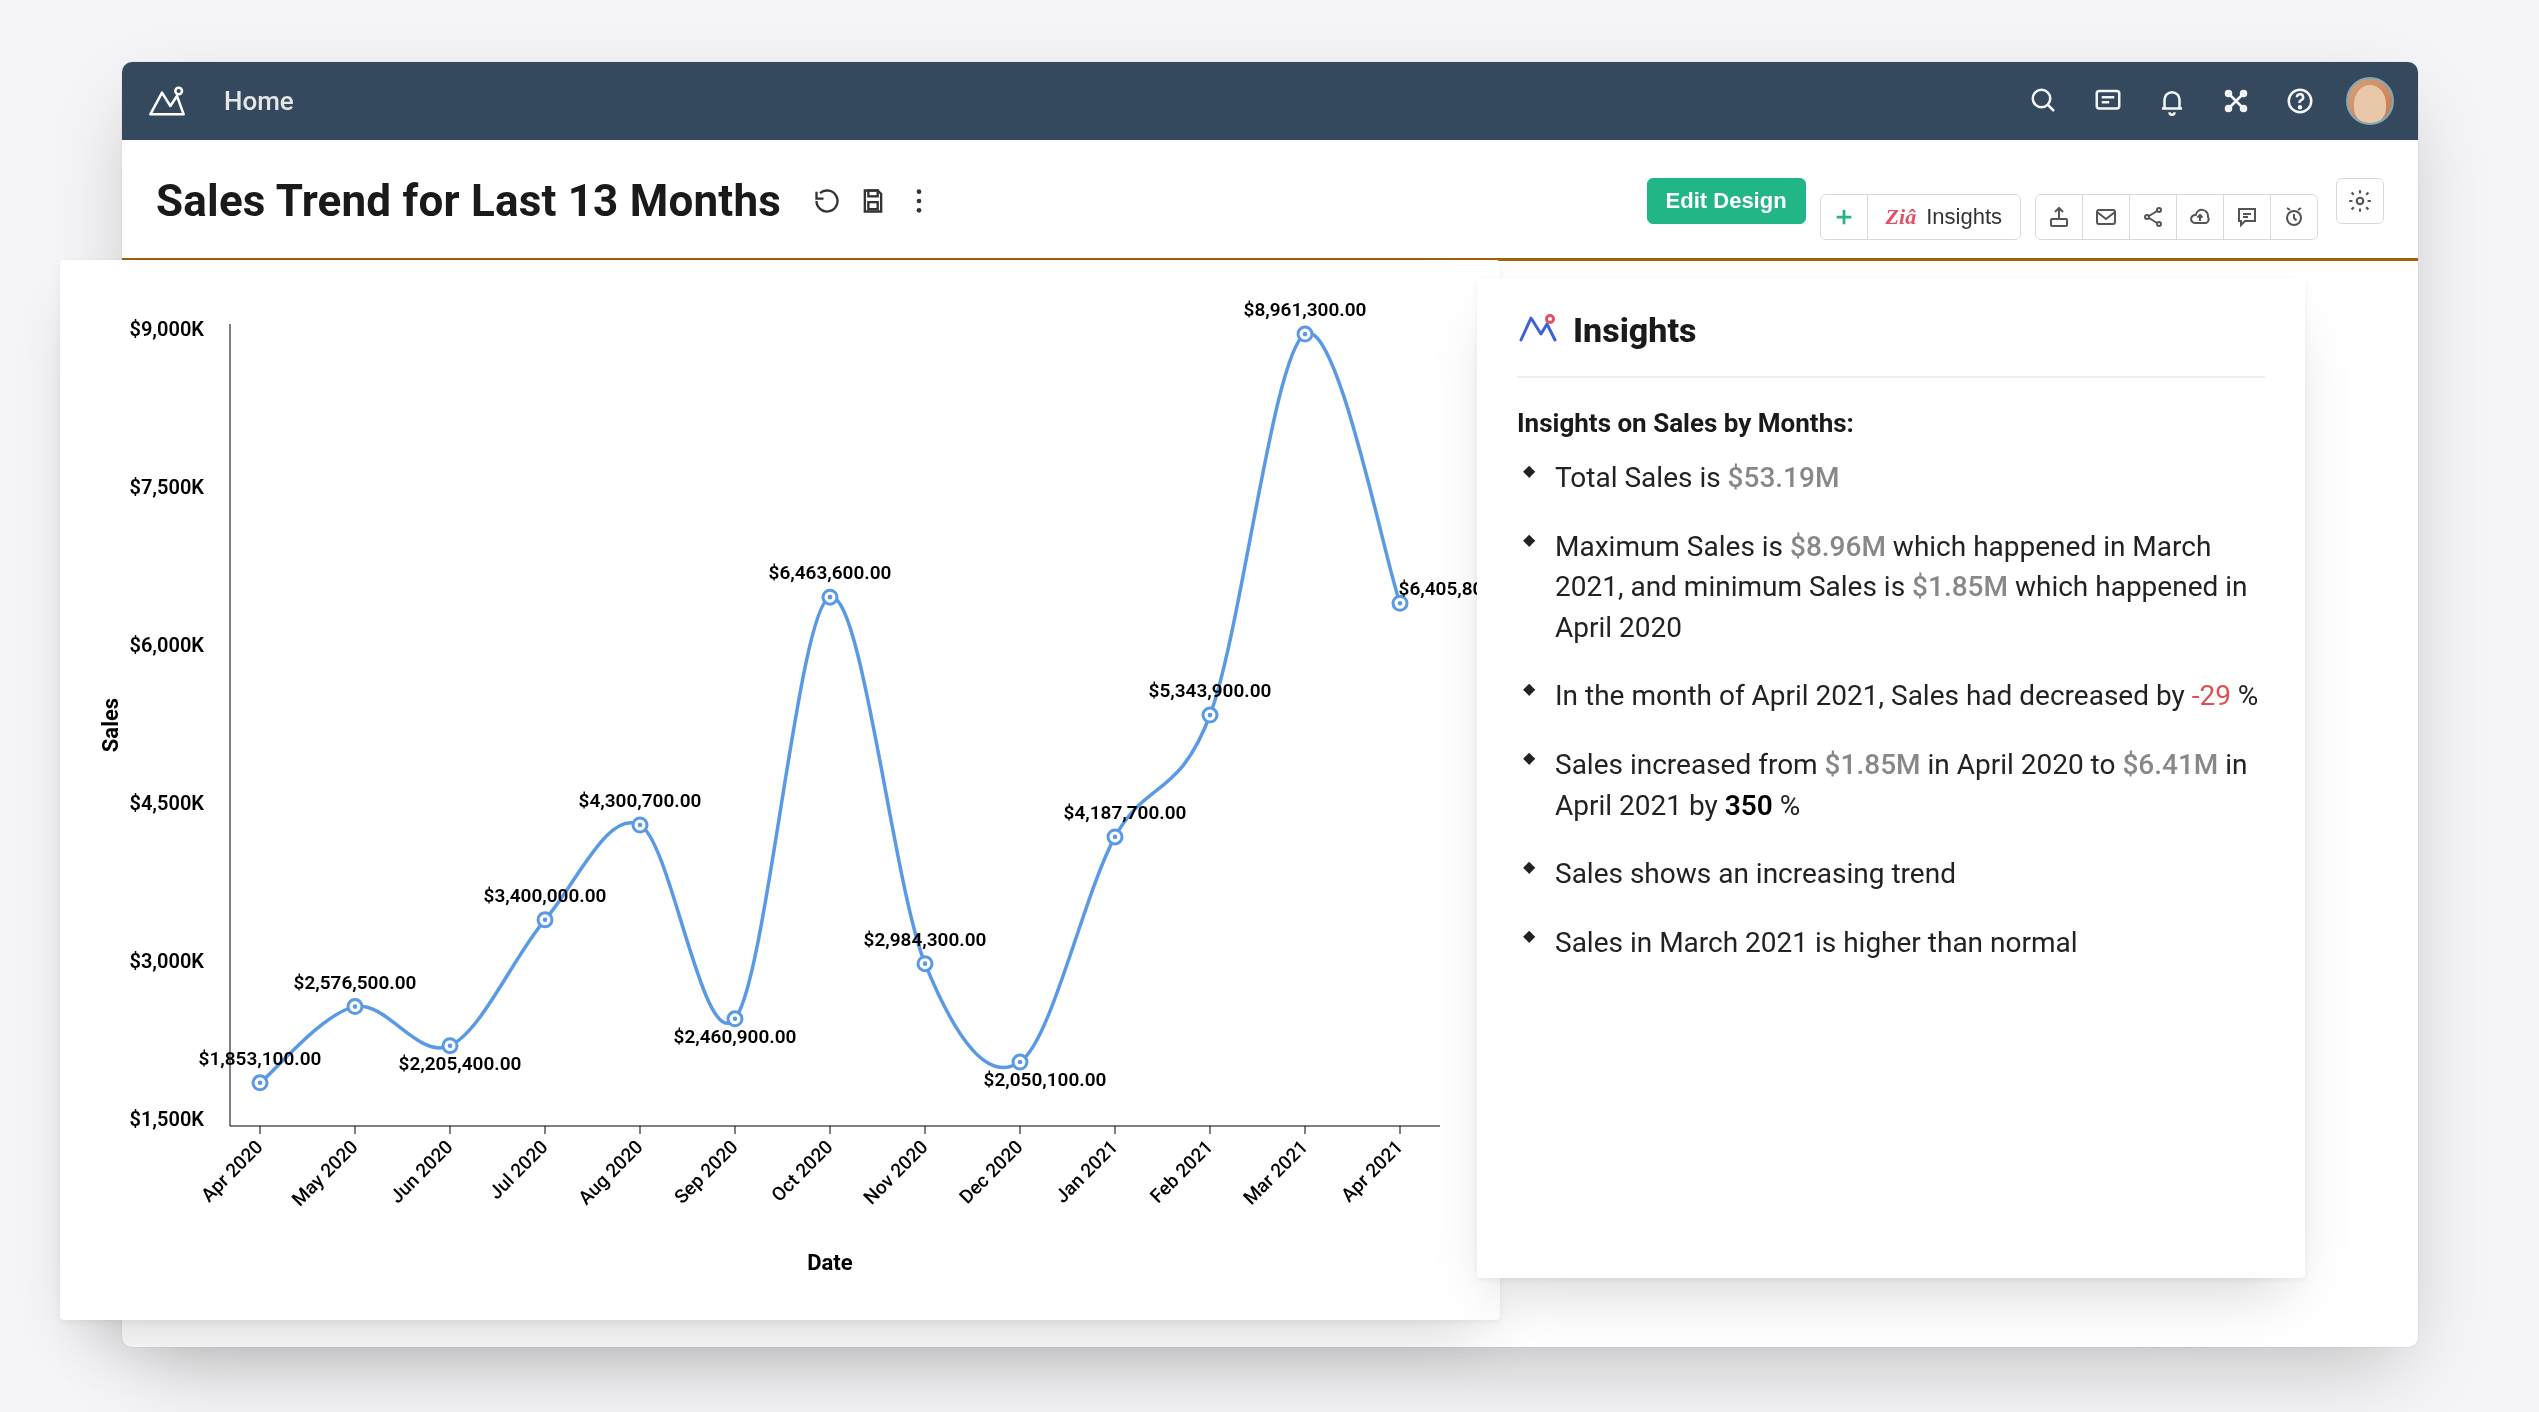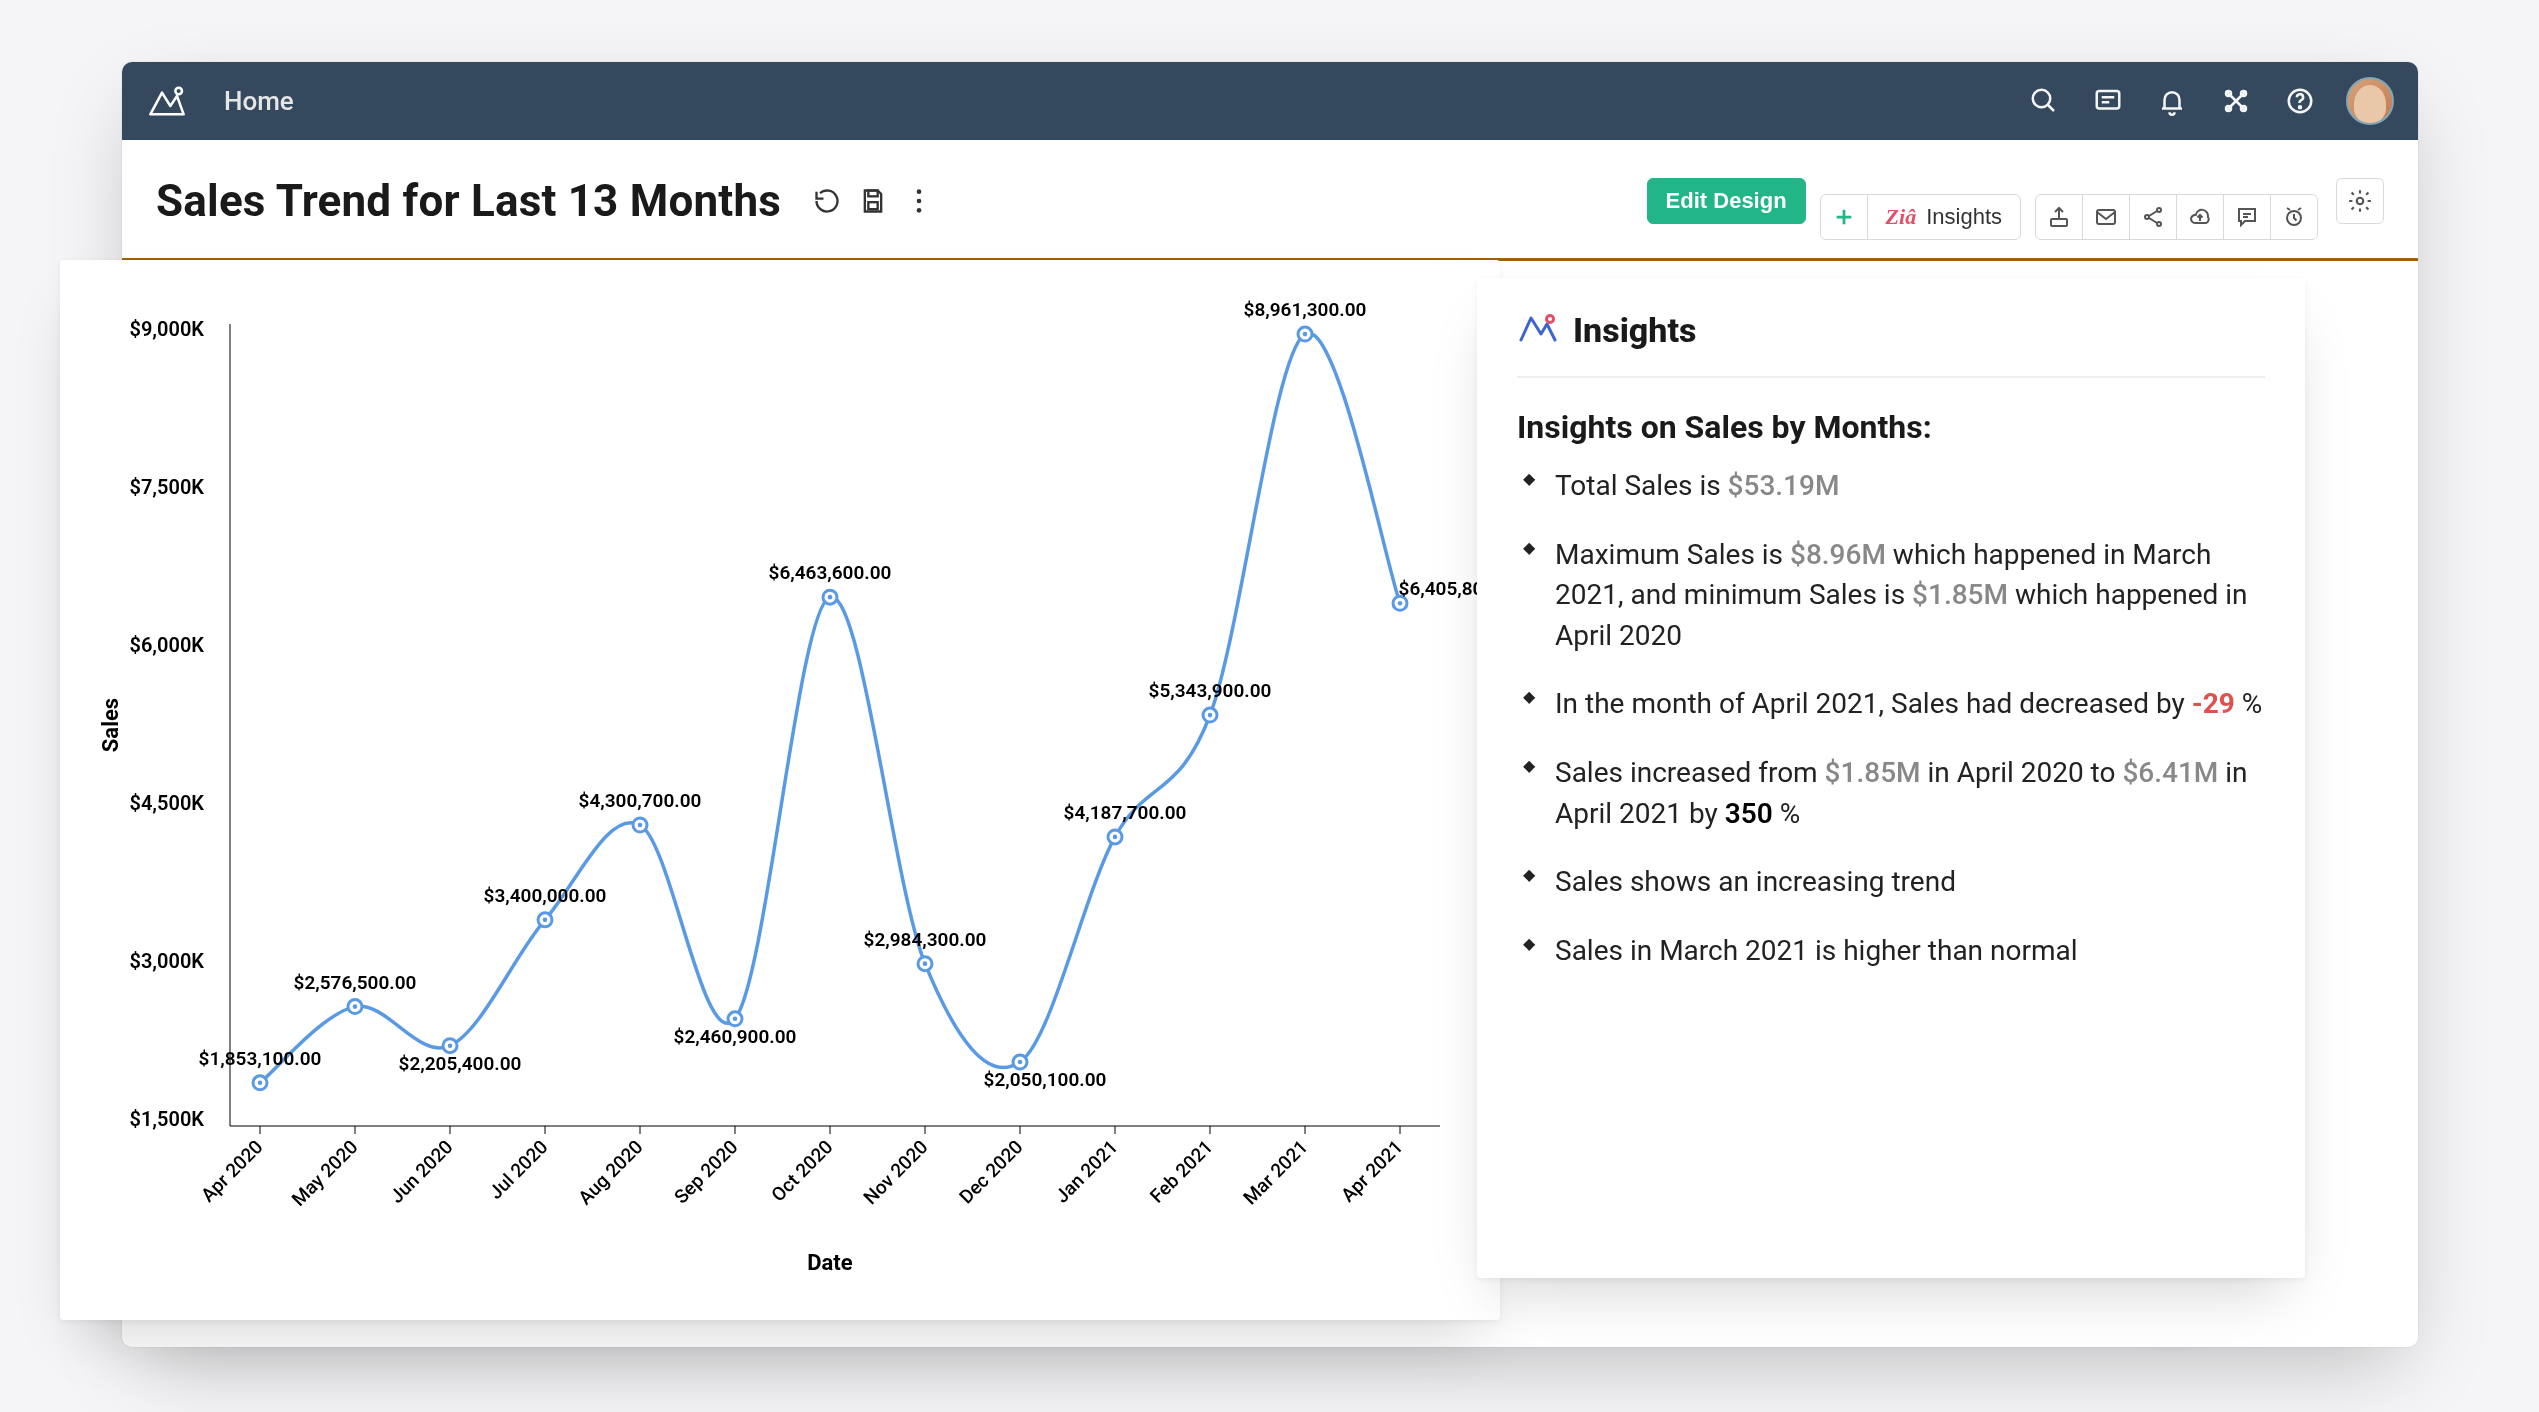--- a/index.html
+++ b/index.html
@@ -27,26 +27,26 @@
   .btn.icon { width:48px; padding:0; }
   .btn-group { display:flex; }
   .btn-group .btn { border-radius:0; margin-left:-1px;margin-top:32px; }
   .btn-group .btn:first-child { border-top-left-radius:6px; border-bottom-left-radius:6px; margin-left:0;}
   .btn-group .btn:last-child { border-top-right-radius:6px; border-bottom-right-radius:6px; }
   .insights-btn .zia { color:#e24f69; font-weight:700; font-family: Georgia, serif; font-style:italic; }
   .chart-card { position:absolute; left:60px; top:260px; width:1440px; height:1060px; background:#fff; border-radius:4px; box-shadow: 0 30px 60px -20px rgba(0,0,0,.18), 0 2px 6px rgba(0,0,0,.06); padding:30px 20px 20px 30px; }
   .insights-card { position:absolute; right:28px; top:278px; width:828px; height:1000px; background:#fff; border-radius:4px; box-shadow: 0 30px 60px -20px rgba(0,0,0,.18), 0 2px 6px rgba(0,0,0,.06); padding:32px 40px; }
   .insights-card h2 { font-size:34px; font-weight:800; display:flex; align-items:center; gap:16px; padding-bottom:26px; border-bottom:2px solid #eee; }
   .insights-card h2 .zia-ic{ width:40px; height:40px; }
-  .insights-card h3 { font-size:32px; font-weight:700; margin:30px 0 20px; }
+  .insights-card h3 { font-size:26px; font-weight:700; margin:30px 0 20px; }
   .insights-list { list-style:none; }
   .insights-list li { position:relative; padding:0 0 28px 38px; font-size:28px; line-height:1.45; color:#222;}
   .insights-list li::before { content:"◆"; position:absolute; left:6px; top:1px; font-size:16px; color:#222; }
   .muted { color:#888; font-weight:500; }
-  .red { color:#e24f4f; font-weight:700; }
+  .red { color:#e24f4f; font-weight:400; }
   .green { color:#000000; font-weight:600; }
   
   .chart-area { position:relative; width:100%; height:100%; }
   .chart-area svg { display:block; }
   .axis-label { font-size:22px; font-weight:700; fill:#000; }
   .tick-label { font-size:20px; fill:#000; font-weight:600;}
   .xt { font-size:19px; fill:#000; font-weight:500;}
   .dl { font-size:19px; fill:#000; font-weight:600;}
   .decor-green{position:absolute; left:150px; top:360px; width:52px; height:52px; border-radius:50%; background:radial-gradient(circle at 35% 30%, #97dcb4, #4fb483); box-shadow:0 12px 30px rgba(90,180,130,.45), -30px 18px 30px -6px rgba(0,0,0,.15);} 
   .decor-blue{position:absolute; right:132px; bottom:108px; width:58px; height:58px; border-radius:50%; background:radial-gradient(circle at 35% 30%, #8aa4e8, #3a55c9); box-shadow:0 16px 34px rgba(60,90,200,.45);} 

